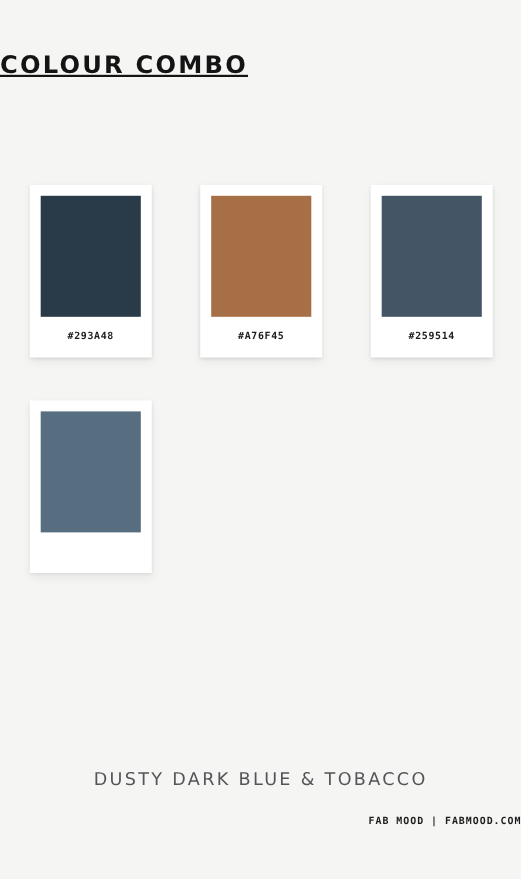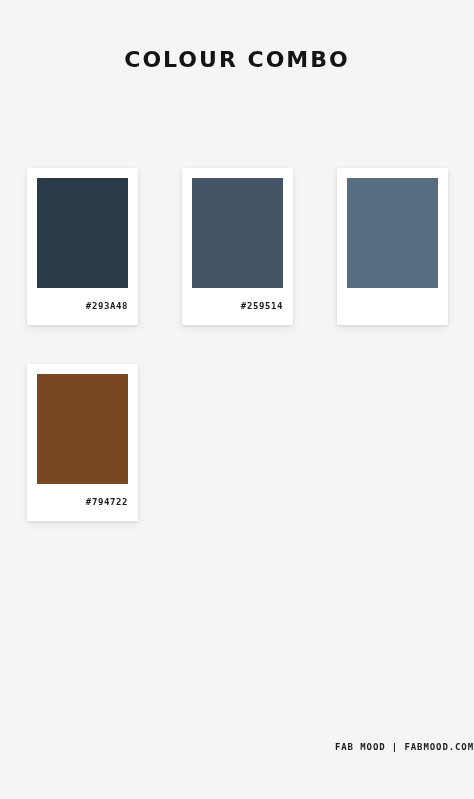--- a/index.html
+++ b/index.html
@@ -21,28 +21,28 @@
     height: 799px;
     box-sizing: border-box;
   }
 
   
   .title {
     position: absolute;
     top: 47px;
     left: 0;
     width: 474px;
-    text-align: center;
     font-family: "DejaVu Sans", sans-serif;
     font-size: 22px;
     font-weight: 700;
     letter-spacing: 2.0px;
     color: #141414;
     text-transform: uppercase;
     white-space: nowrap;
+    text-decoration: underline;
   }
 
   
   .grid {
     position: absolute;
     top: 168px;
     left: 27px;
     width: 421px;
     display: grid;
     grid-template-columns: repeat(3, 111px);
@@ -53,21 +53,21 @@
 
   .card {
     width: 111px;
     height: 157px;
     background: #ffffff;
     box-sizing: border-box;
     padding: 10px 10px 0 10px;
     box-shadow: 0 1px 3px rgba(0,0,0,0.10), 0 4px 9px rgba(0,0,0,0.055);
     display: flex;
     flex-direction: column;
-    align-items: flex-end;
+    align-items: center;
   }
 
   .chip {
     width: 91px;
     height: 110px;
     flex: none;
   }
 
   .hex {
     flex: 1 1 auto;
@@ -121,34 +121,35 @@
 
   <div class="title">COLOUR COMBO</div>
 
   <div class="grid">
 
     <div class="card">
       <div class="chip" style="background:#293A48"></div>
       <div class="hex">#293A48</div>
     </div>
 
+    <div class="card">
+      <div class="chip" style="background:#A76F45"></div>
+      <div class="hex">#A76F45</div>
+    </div>
 
     <div class="card">
       <div class="chip" style="background:#445566"></div>
       <div class="hex">#259514</div>
     </div>
 
 
     <div class="card">
       <div class="chip" style="background:#576D80"></div>
     </div>
 
-    <div class="card">
-      <div class="chip" style="background:#794722"></div>
-      <div class="hex">#794722</div>
-    </div>
 
   </div>
 
+  <div class="footer-caption">DUSTY DARK BLUE &amp; TOBACCO</div>
 
   <div class="footer-brand">FAB MOOD | FABMOOD.COM</div>
 
 </div>
 
 </body></html>

